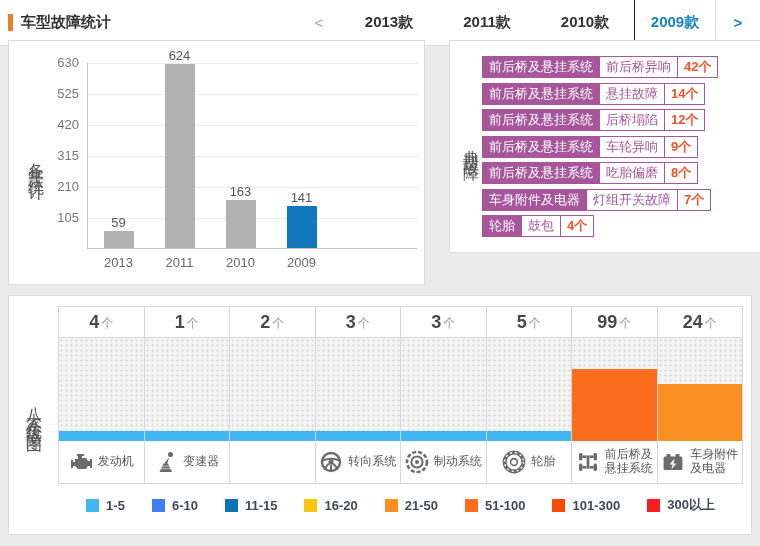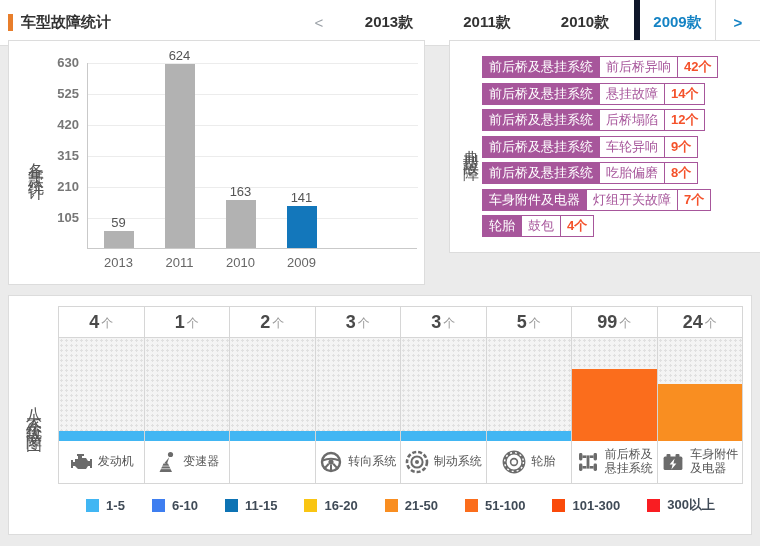--- a/index.html
+++ b/index.html
@@ -12,36 +12,36 @@
             border-bottom:1px solid #ddd; display:flex; align-items:stretch; }
   .title-wrap { display:flex; align-items:center; }
   .marker { width:5px; height:17px; background:#e87e2b; margin-left:8px; }
   .page-title { margin-left:8px; font-size:15px; font-weight:bold; color:#333; }
   .nav { margin-left:auto; display:flex; align-items:stretch; height:100%; }
   .nav-arrow { width:42px; display:flex; align-items:center; justify-content:center;
                font-size:15px; color:#9aa0a6; cursor:pointer; }
   .tab { width:98px; display:flex; align-items:center; justify-content:center;
          font-size:15px; font-weight:bold; color:#333; cursor:pointer; }
   .tab.active { width:82px; background:#fff; color:#1583c4;
-                border-left:6px solid #0f172a; border-right:1px solid #ddd; }
+                border-left:1px solid #0f172a; border-right:1px solid #ddd; }
   .next-btn { width:44px; display:flex; align-items:center; justify-content:center;
               font-size:15px; font-weight:bold; color:#1583c4; background:#fff; cursor:pointer; }
 
   
   .panel { position:absolute; background:#fff; border:1px solid #dcdcdc; }
   .panel-years   { left:8px;  top:40px;  width:417px; height:245px; }
   .panel-faults  { left:437px; top:40px; width:315px; height:213px;margin-left:12px; }
   .panel-systems { left:8px;  top:295px; width:744px; height:240px; }
 
   .vtext { position:absolute; writing-mode:vertical-rl; text-orientation:upright;
            font-size:16px; color:#555; letter-spacing:5px; }
 
   
   .chart1 { position:absolute; left:22px; top:12px; width:390px; height:226px; }
-  .ytick { position:absolute; left:0; width:48px; text-align:right; font-size:13px; color:#777;font-weight:bold; }
+  .ytick { position:absolute; left:0; width:48px; text-align:right; font-size:13px; color:#777; }
   .plot { position:absolute; left:56px; top:10px; width:330px; height:186px;
           border-left:1px solid #c9c9c9; border-bottom:1px solid #c9c9c9; }
   .gridline { position:absolute; left:0; width:330px; height:1px; background:#ececec; }
   .bar-slot { position:absolute; bottom:0; width:61px; display:flex; flex-direction:column;
               align-items:center; justify-content:flex-end; }
   .bar-val { font-size:13px; color:#555; height:16px; line-height:16px; }
   .bar { width:30px; }
   .xlabel { position:absolute; top:192px; width:61px; text-align:center; font-size:13px; color:#666; }
 
   

